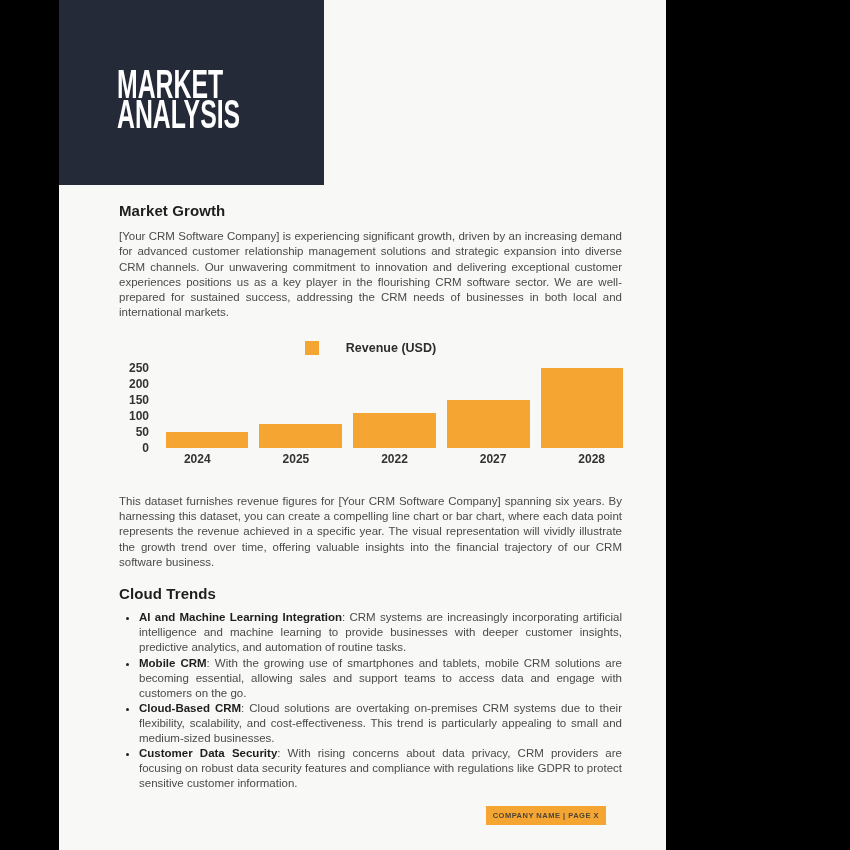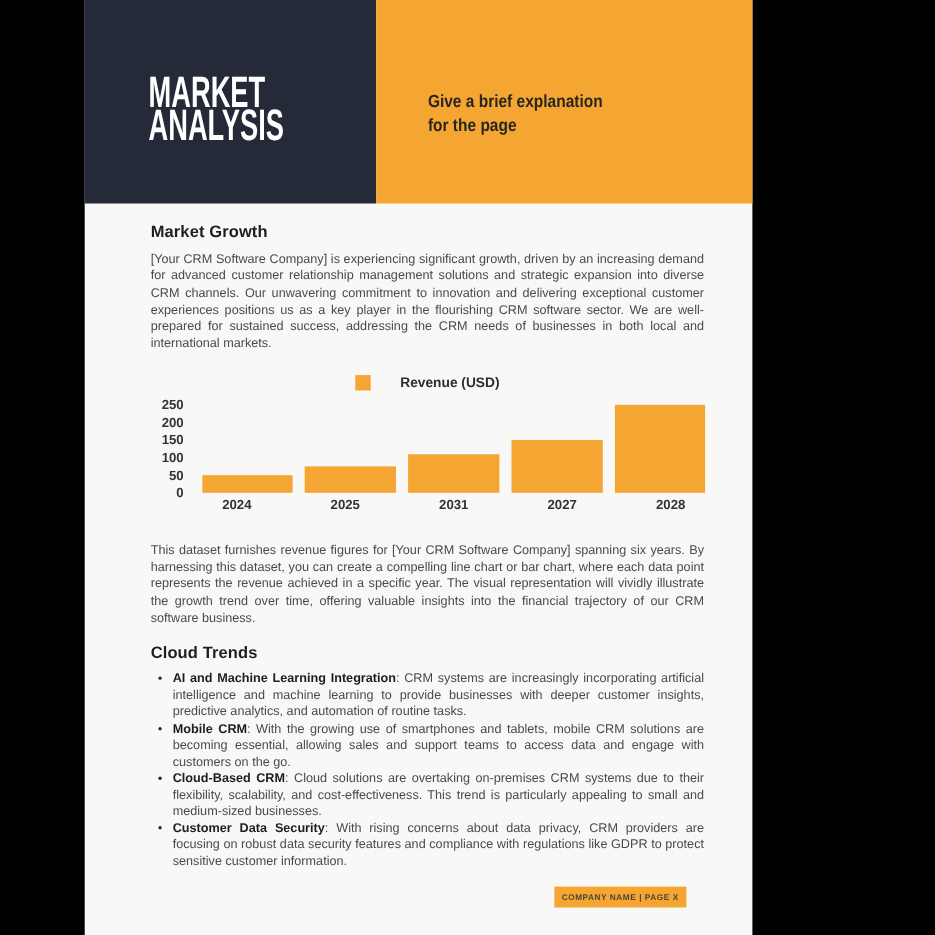--- a/index.html
+++ b/index.html
@@ -13,21 +13,21 @@
     --subtitle:#26261F;
     --footer-text:#4E4634;
   }
   *{margin:0;padding:0;box-sizing:border-box;}
   html,body{width:850px;height:850px;}
   body{
     background:var(--frame);
     font-family:"Liberation Sans", sans-serif;
     overflow:hidden;
   }
-  .stage{width:725px;height:850px;background:var(--frame);margin-left:18px;}
+  .stage{width:725px;height:850px;background:var(--frame);}
   .page{
     width:607px;height:850px;margin:0 auto;
     background:var(--page-bg);
     position:relative;
   }
   
   .header{display:flex;height:185px;}
   .header-left{width:265px;background:var(--navy);overflow:hidden;}
   .header-right{flex:1;background:var(--accent);overflow:hidden;}
   .doc-title{
@@ -100,26 +100,20 @@
 <div class="stage">
   <div class="page">
 
     <header class="header">
       <div class="header-left">
         <div class="doc-title">
           <div>MARKET</div>
           <div>ANALYSIS</div>
         </div>
       </div>
-      <div class="header-right">
-        <div class="doc-subtitle">
-          <div>Give a brief explanation</div>
-          <div>for the page</div>
-        </div>
-      </div>
     </header>
 
     <main class="content">
 
       <h2 class="section-heading">Market Growth</h2>
       <p class="para">[Your CRM Software Company] is experiencing significant growth, driven by an increasing demand for advanced customer relationship management solutions and strategic expansion into diverse CRM channels. Our unwavering commitment to innovation and delivering exceptional customer experiences positions us as a key player in the flourishing CRM software sector. We are well-prepared for sustained success, addressing the CRM needs of businesses in both local and international markets.</p>
 
       <section class="chart">
         <div class="legend">
           <span class="legend-swatch"></span>
@@ -148,21 +142,21 @@
                 <div class="bar-slot">
                   <div class="bar" style="height: 48px; background: rgb(245, 165, 50);"></div>
                 </div>
                 <div class="bar-slot">
                   <div class="bar" style="height: 80px; background: rgb(245, 165, 50);"></div>
                 </div>
               </div>
             <div class="xlabels">
                 <div class="xlabel">2024</div>
                 <div class="xlabel">2025</div>
-                <div class="xlabel">2031</div>
+                <div class="xlabel">2022</div>
                 <div class="xlabel">2027</div>
                 <div class="xlabel">2028</div>
               </div>
           </div>
         </div>
       </section>
 
       <p class="para para-dataset">This dataset furnishes revenue figures for [Your CRM Software Company] spanning six years. By harnessing this dataset, you can create a compelling line chart or bar chart, where each data point represents the revenue achieved in a specific year. The visual representation will vividly illustrate the growth trend over time, offering valuable insights into the financial trajectory of our CRM software business.</p>
 
       <h2 class="section-heading trends">Cloud Trends</h2>

